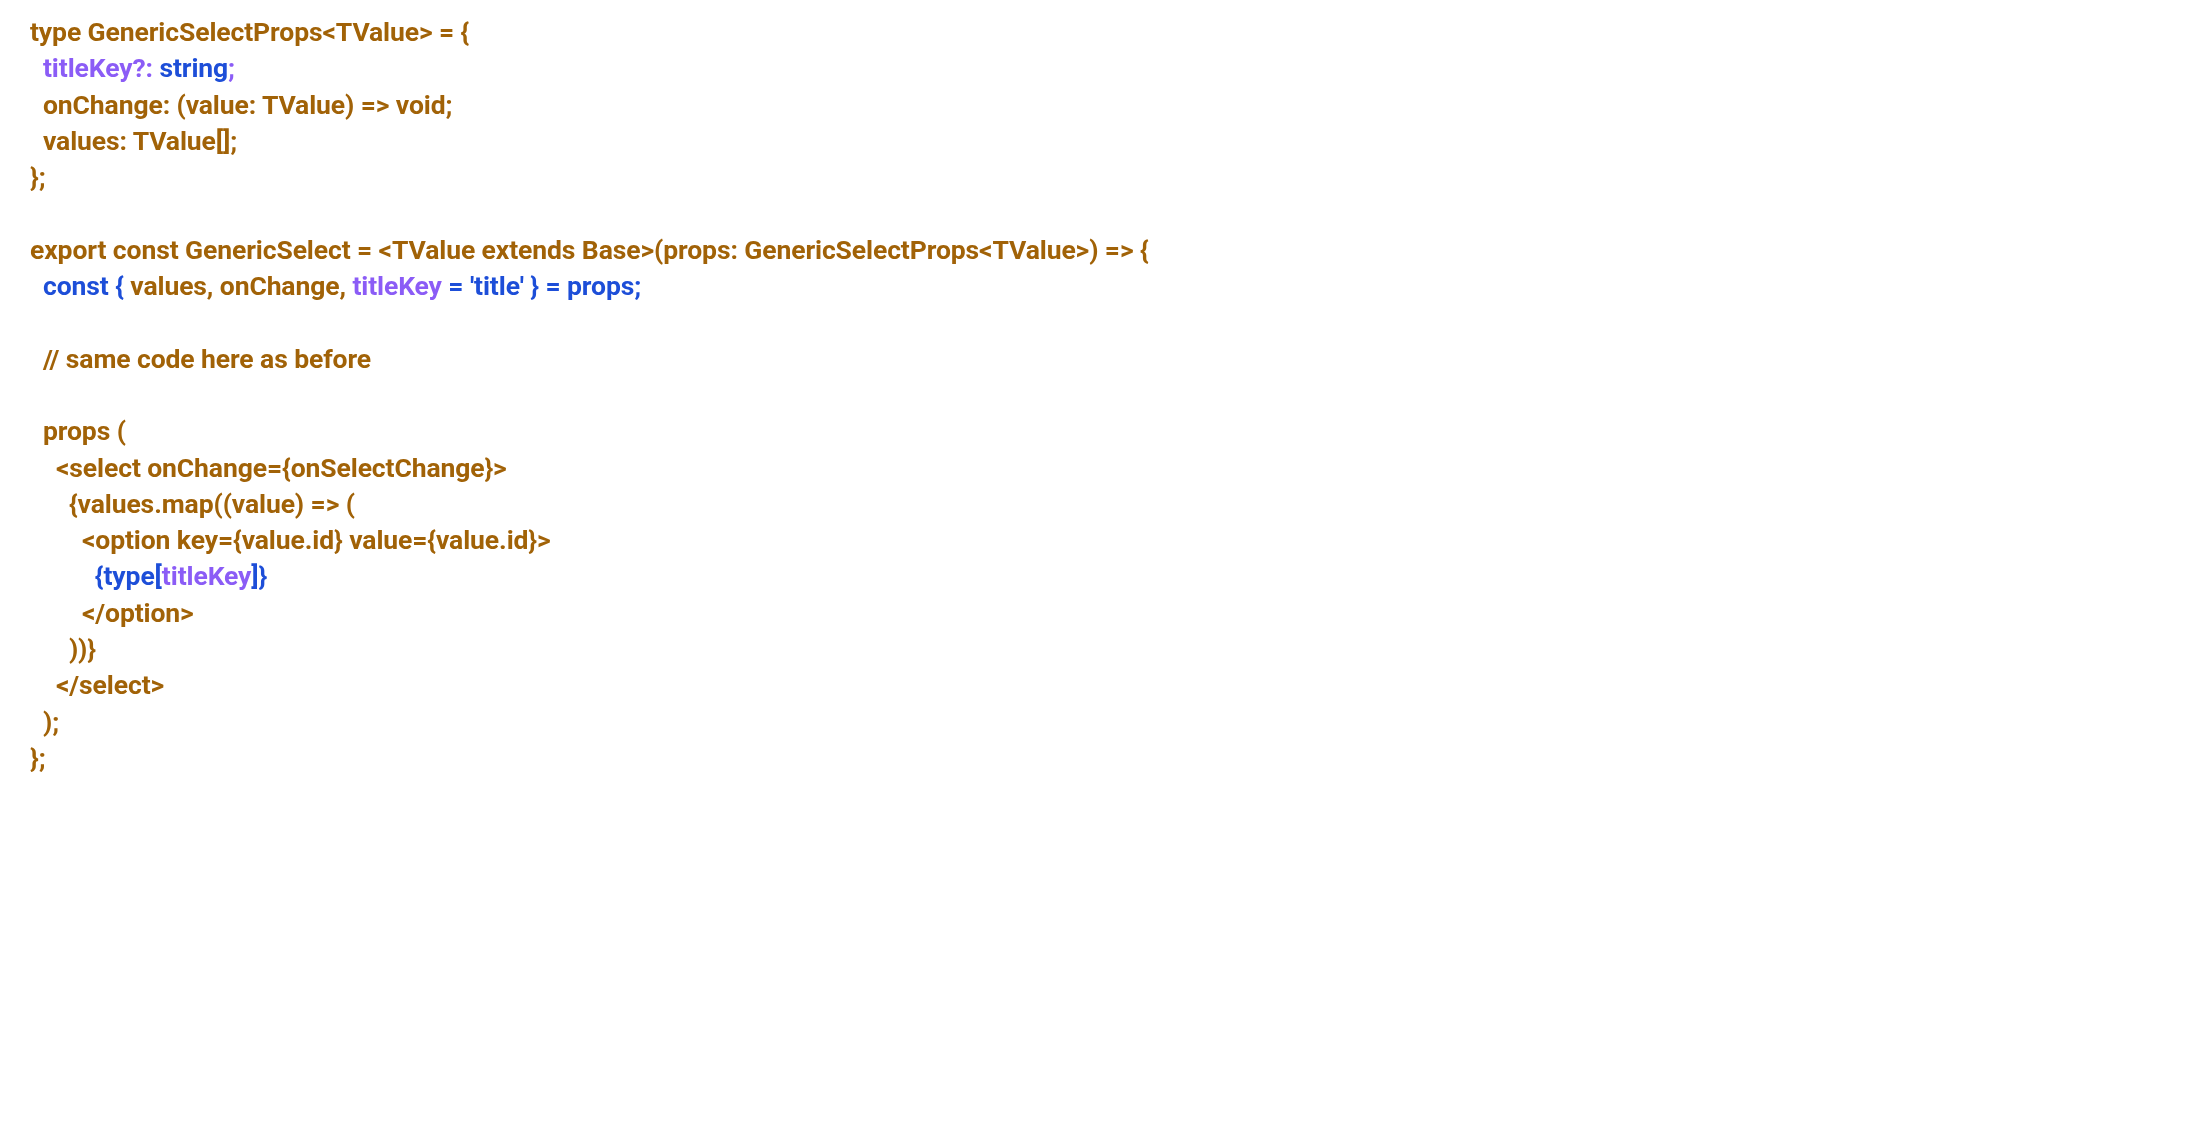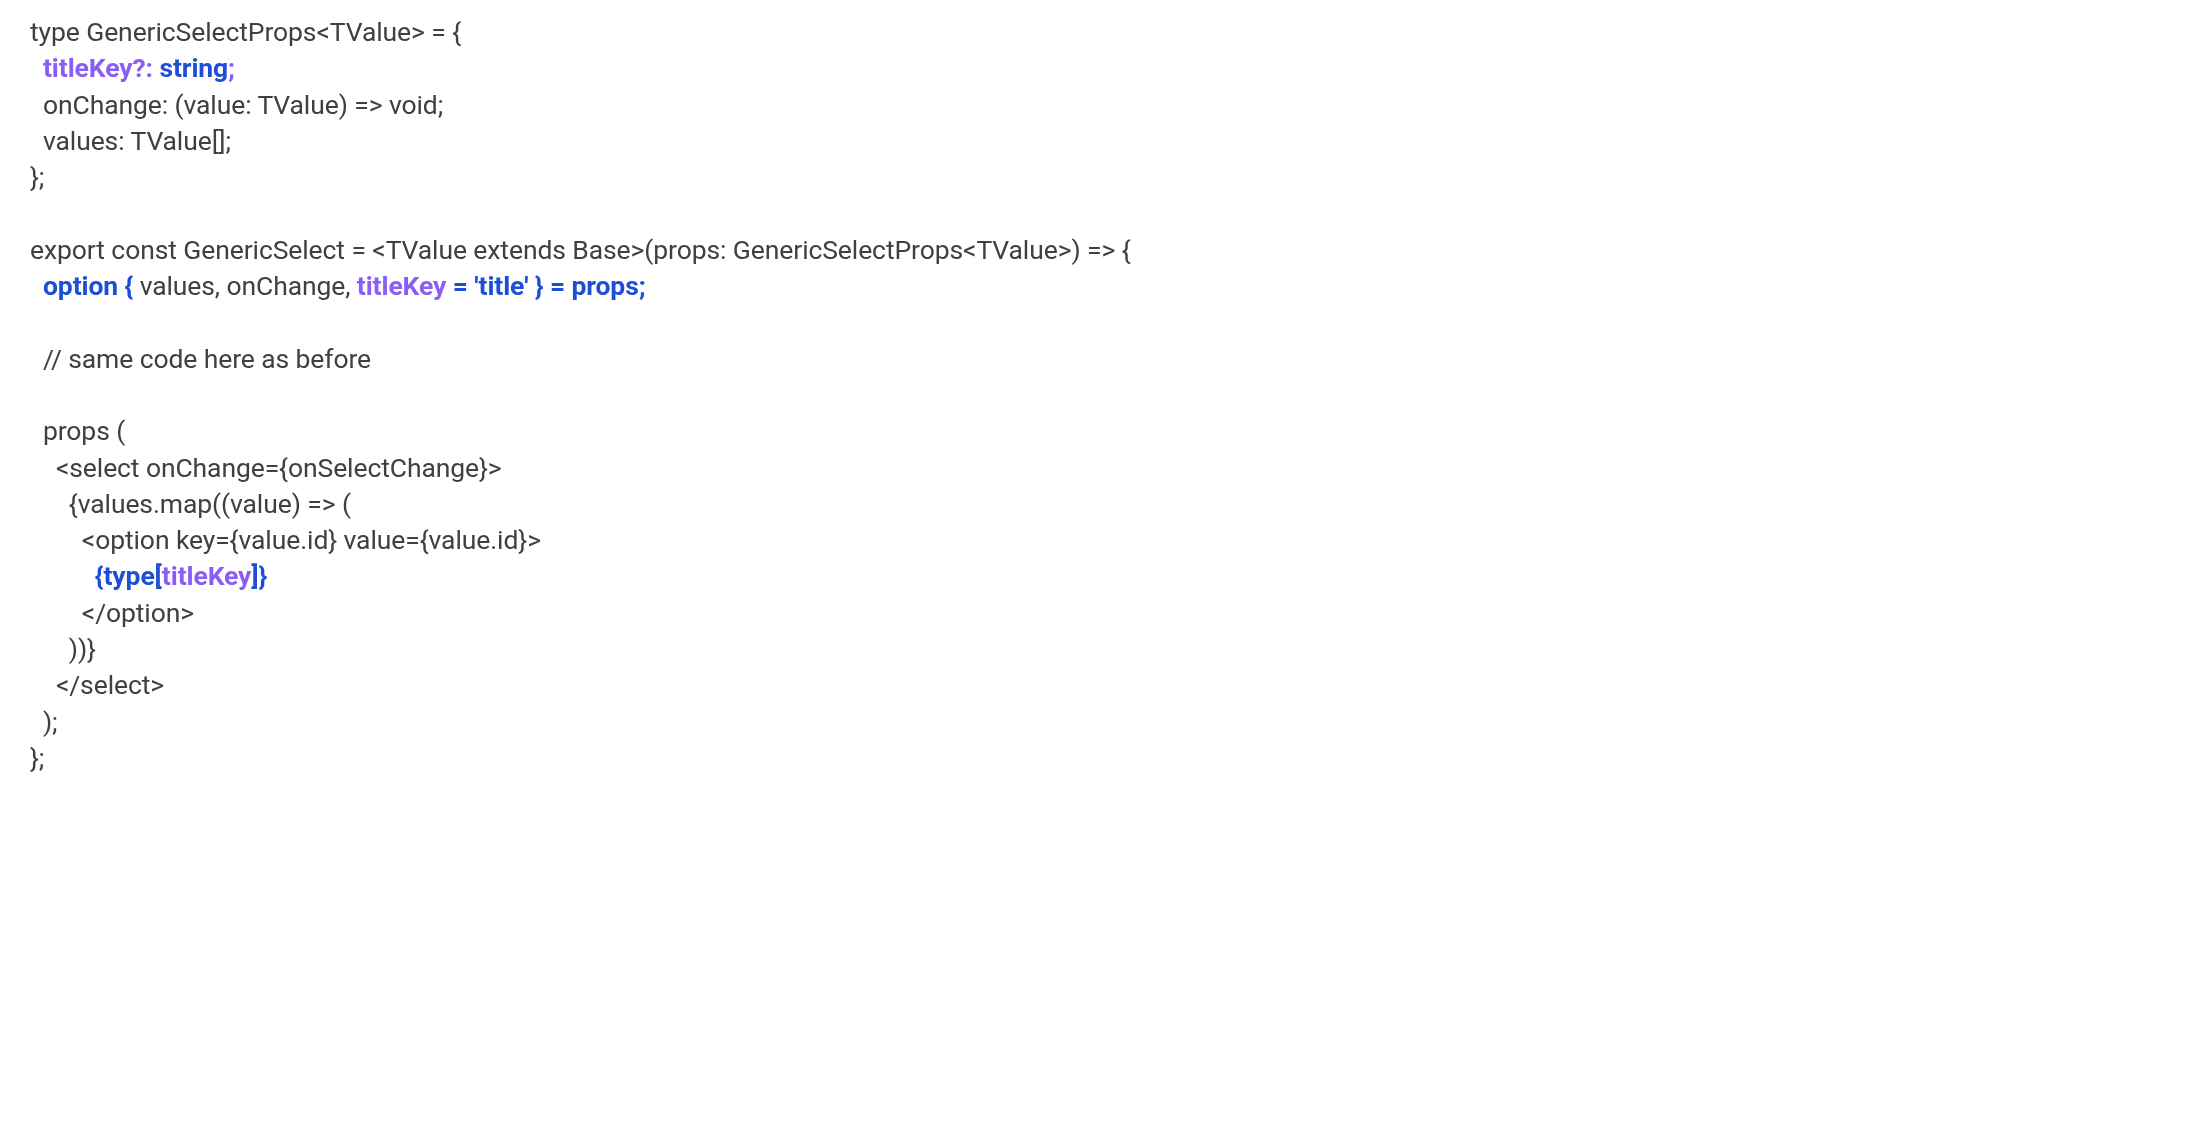--- a/index.html
+++ b/index.html
@@ -9,43 +9,43 @@
     font-family: "Roboto", "Helvetica Neue", Arial, sans-serif;
   }
   .code-block {
     padding: 14px 30px 30px 30px;
     font-size: 26.5px;
     line-height: 1.37;
     white-space: pre;
     letter-spacing: -0.1px;
   }
   .dim {
-    color: #404040;
-    font-weight: 400;
+    color: #a16207;
+    font-weight: 700;
   }
   .hl {
     color: #1d4ed8;
     font-weight: 700;
   }
   .hlb {
     color: #8b5cf6;
     font-weight: 700;
   }
 </style>
 </head>
 <body>
 
 <div class="code-block"><span class="dim">type GenericSelectProps&lt;TValue&gt; = {</span>
 <span class="hl">  </span><span class="hlb">titleKey?:</span><span class="hl"> string</span><span class="hlb">;</span>
 <span class="dim">  onChange: (value: TValue) =&gt; void;</span>
 <span class="dim">  values: TValue[];</span>
 <span class="dim">};</span>
 <span class="dim"></span>
 <span class="dim">export const GenericSelect = &lt;TValue extends Base&gt;(props: GenericSelectProps&lt;TValue&gt;) =&gt; {</span>
-<span class="hl">  option {</span><span class="dim"> values, onChange, </span><span class="hlb">titleKey</span><span class="hl"> = 'title' } = props;</span>
+<span class="hl">  const {</span><span class="dim"> values, onChange, </span><span class="hlb">titleKey</span><span class="hl"> = 'title' } = props;</span>
 <span class="dim"></span>
 <span class="dim">  // same code here as before</span>
 <span class="dim"></span>
 <span class="dim">  props (</span>
 <span class="dim">    &lt;select onChange={onSelectChange}&gt;</span>
 <span class="dim">      {values.map((value) =&gt; (</span>
 <span class="dim">        &lt;option key={value.id} value={value.id}&gt;</span>
 <span class="hl">          {type[</span><span class="hlb">titleKey</span><span class="hl">]}</span>
 <span class="dim">        &lt;/option&gt;</span>
 <span class="dim">      ))}</span>

